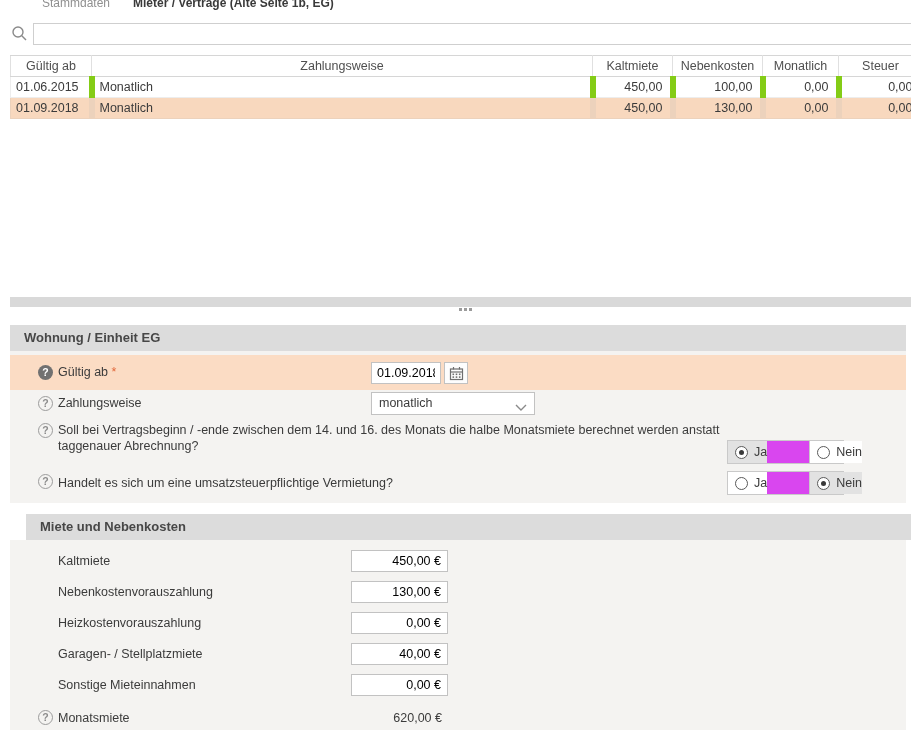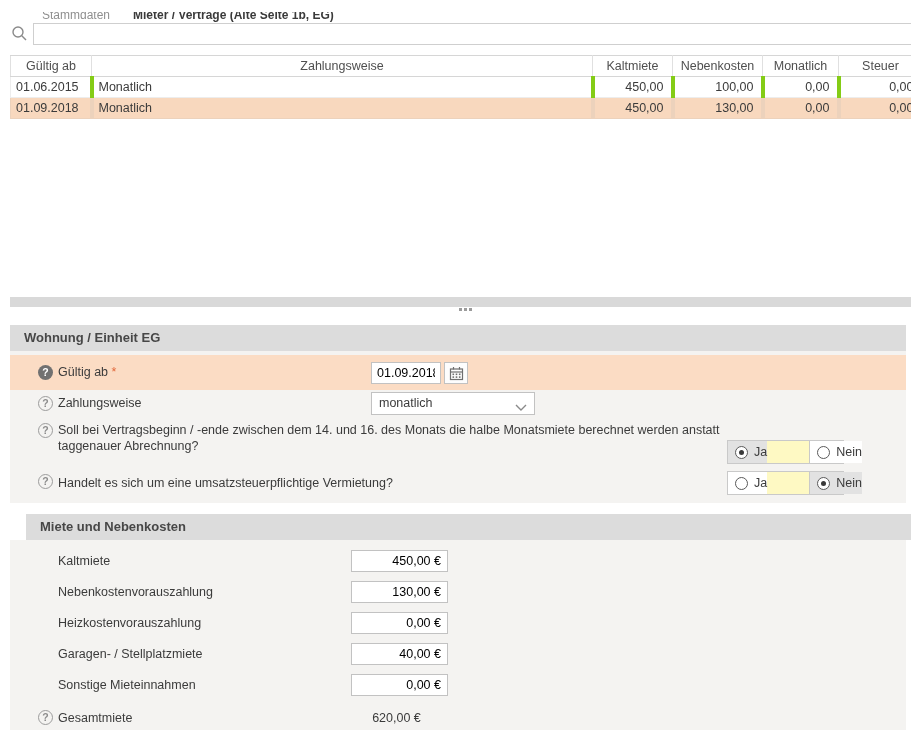--- a/index.html
+++ b/index.html
@@ -3,41 +3,41 @@
 <meta charset="utf-8">
 <style>
   * { margin:0; padding:0; box-sizing:border-box; }
   html,body { width:911px; height:730px; }
   body {
     position:relative; overflow:hidden; background:#ffffff;
     font-family:"Liberation Sans", sans-serif; color:#3b3b3b; font-size:12.5px;
   }
 
   
-  .tabbar { position:absolute; top:12px; left:0; width:911px; height:10px; overflow:hidden; }
+  .tabbar { position:absolute; top:0; left:0; width:911px; height:10px; overflow:hidden; }
   .tab { position:absolute; top:-4px; font-size:12px; white-space:nowrap; cursor:default; }
   .tab-inactive { left:42px; color:#8f8f8f; }
   .tab-active { left:133px; color:#3a3a3a; font-weight:bold; }
 
   
   .search-icon { position:absolute; left:11px; top:25px; }
   .search-input {
     position:absolute; left:33px; top:23px; width:885px; height:22px;
     border:1px solid #cfcfcf; outline:none; font-family:inherit; font-size:12.5px; padding:0 6px;
   }
 
   
   .grid { position:absolute; left:10px; top:55px; width:912px; border-collapse:collapse; table-layout:fixed; font-size:12.5px; }
   .grid th {
     height:21px; font-weight:normal; color:#4f4f4f; text-align:center;
     border:1px solid #e0e0e0; border-top:1px solid #d6d6d6; border-bottom:1px solid #d6d6d6;
     background:#ffffff; overflow:hidden; white-space:nowrap;
   }
   .grid td {
-    height:21px; border-right:4px solid #84cc16; border-bottom:1px solid #ededed;
+    height:21px; border-right:6px solid #84cc16; border-bottom:1px solid #ededed;
     border-left:1px solid #ededed; overflow:hidden; white-space:nowrap; background:#ffffff; cursor:default;
   }
   .grid tr.selected td { background:#f8d8be; border-color:#ecd2bc; }
   .cell-left { padding-left:5px; }
   .cell-num { text-align:right; padding-right:7px; }
 
   
   .splitter { position:absolute; left:10px; top:297px; width:901px; height:10px; background:#d9d9d9; cursor:row-resize; }
   .grip { position:absolute; left:449px; top:3px; }
   .grip i { display:inline-block; width:3px; height:3px; background:#9b9b9b; margin-right:2px; }
@@ -75,37 +75,37 @@
     position:absolute; left:361px; top:0; width:164px; height:23px;
     border:1px solid #c2c2c2; background:#ffffff; cursor:pointer;
   }
   .dropdown .dd-text { position:absolute; left:7px; top:3px; }
   .dropdown .dd-chev { position:absolute; right:7px; top:8px; }
 
   .qtext { position:absolute; left:48px; width:662px; line-height:16px; }
 
   .radio-group {
     position:absolute; left:717px; width:117px; height:24px;
-    border:1px solid #c9c9c9; background:#fef9c3; display:flex;
+    border:1px solid #c9c9c9; background:#d946ef; display:flex;
   }
   .radio-cell { width:58px; height:100%; display:flex; align-items:center; padding-left:7px; cursor:pointer; background:#ffffff; }
   .radio-cell + .radio-cell { border-left:1px solid #c9c9c9;margin-left:42px; }
   .radio-cell.on { background:#e2e2e2; }
   .rdot {
     width:13px; height:13px; border-radius:50%; border:1px solid #5a5a5a; background:#fff;
     margin-right:6px; position:relative; flex:none;
   }
   .rdot.sel::after {
     content:""; position:absolute; left:3px; top:3px; width:5px; height:5px; border-radius:50%; background:#3a3a3a;
   }
 
   .mrow { position:absolute; left:0; width:896px; height:23px; }
   .mrow .flabel { top:4px; }
   .money-input { position:absolute; left:341px; top:0; width:97px; padding:0 6px; text-align:right; }
-  .total-value { position:absolute; left:341px; top:4px; width:97px; text-align:center; padding-right:6px; }
+  .total-value { position:absolute; left:341px; top:4px; width:97px; text-align:right; padding-right:6px; }
 </style>
 </head>
 <body>
 
 <div class="tabbar">
   <span class="tab tab-inactive">Stammdaten</span>
   <span class="tab tab-active">Mieter / Verträge (Alte Seite 1b, EG)</span>
 </div>
 
 <span class="search-icon">
@@ -256,16 +256,16 @@
     <input class="tinput money-input" type="text" value="40,00 €" style="">
   </div>
 
   <div class="mrow" style="top:134px;">
     <span class="flabel">Sonstige Mieteinnahmen</span>
     <input class="tinput money-input" type="text" value="0,00 €" style="">
   </div>
 
   <div class="mrow" style="top:167px;">
     <span class="help help-outline" style="left:28px; top:3px;">?</span>
-    <span class="flabel">Gesamtmiete</span>
+    <span class="flabel">Monatsmiete</span>
     <span class="total-value">620,00 €</span>
   </div>
 </div>
 
 </body></html>

